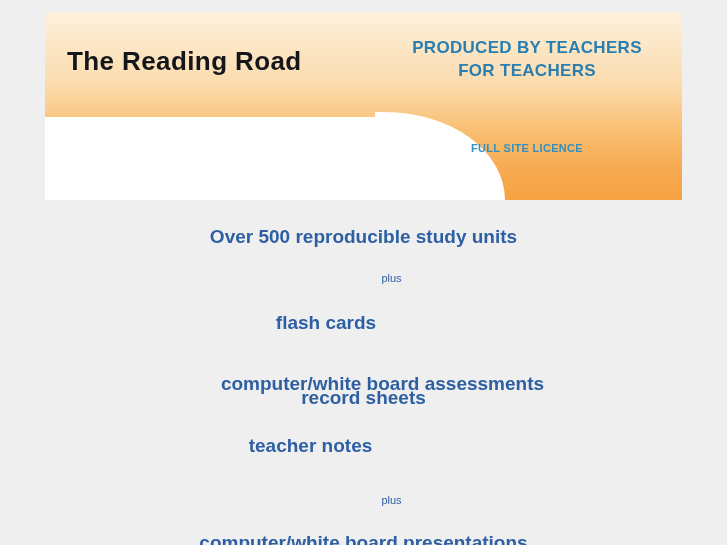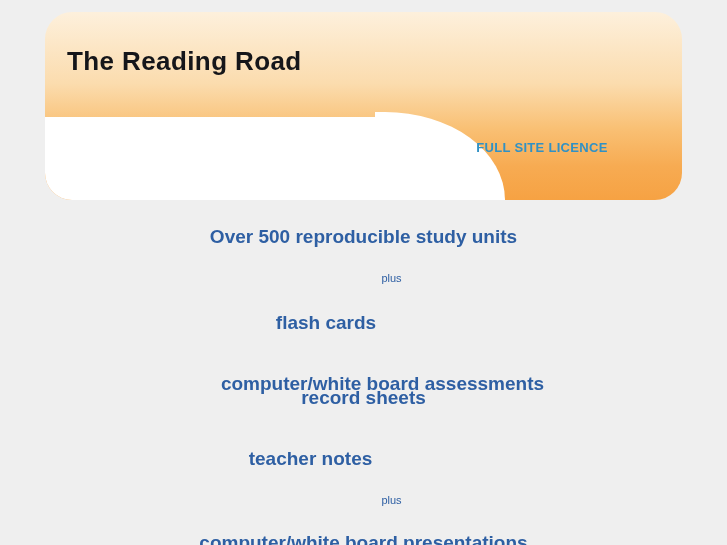--- a/index.html
+++ b/index.html
@@ -23,21 +23,20 @@
 
   
   .banner {
     position: absolute;
     left: 45px;
     top: 12px;
     width: 637px;
     height: 188px;
     background: linear-gradient(to bottom, #fdf0dc 0%, #fbdcae 38%, #f9c074 62%, #f7ab52 82%, #f6a243 100%);
     overflow: hidden;
-    border-radius: 27px;
   }
 
   
   .bubble {
     position: absolute;
     left: 0;
     top: 105px;
     width: 340px;
     height: 83px;
     background: #ffffff;
@@ -83,26 +82,26 @@
     text-align: center;
     color: #2a7fb0;
     font-size: 17px;
     font-weight: bold;
     line-height: 23px;
     letter-spacing: 0.3px;
   }
 
   .banner-licence {
     position: absolute;
-    left: 357px;
+    left: 342px;
     top: 124px;
     width: 280px;
     text-align: center;
     color: #3191c4;
-    font-size: 13px;
+    font-size: 11px;
     font-weight: bold;
     line-height: 24px;
     letter-spacing: 0.3px;
   }
 
   
   .content {
     position: absolute;
     left: 0;
     top: 200px;
@@ -129,30 +128,34 @@
 
 <div id="page">
 
   <div class="banner">
     <div class="bubble"></div>
     <div class="bubble-tail"></div>
     <div class="bubble-right-curve"></div>
 
     <div class="banner-title">The Reading Road</div>
 
+    <div class="banner-tagline">
+      <div>PRODUCED BY TEACHERS</div>
+      <div>FOR TEACHERS</div>
+    </div>
 
     <div class="banner-licence">
       <div>FULL SITE LICENCE</div>
     </div>
   </div>
 
   <div class="content">
     <div class="line big" style="position:absolute;left:0;width:727px;top:27px;">Over 500 reproducible study units</div>
     <div class="line plus" style="position:absolute;left:0;width:727px;top:73px;">plus</div>
     <div class="line big" style="position:absolute;left:0;width:652px;top:113px;">flash cards</div>
     <div class="line big" style="position:absolute;left:0;width:727px;top:174px;margin-left:19px;">computer/white board assessments</div>
     <div class="line big" style="position:absolute;left:0;width:727px;top:188px;">record sheets</div>
-    <div class="line big" style="position:absolute;left:0;width:621px;top:249px;text-align:center;">teacher notes</div>
+    <div class="line big" style="position:absolute;left:0;width:621px;top:236px;text-align:center;">teacher notes</div>
     <div class="line plus" style="position:absolute;left:0;width:727px;top:295px;">plus</div>
     <div class="line big" style="position:absolute;left:0;width:727px;top:333px;">computer/white board presentations</div>
   </div>
 
 </div>
 
 </body></html>

